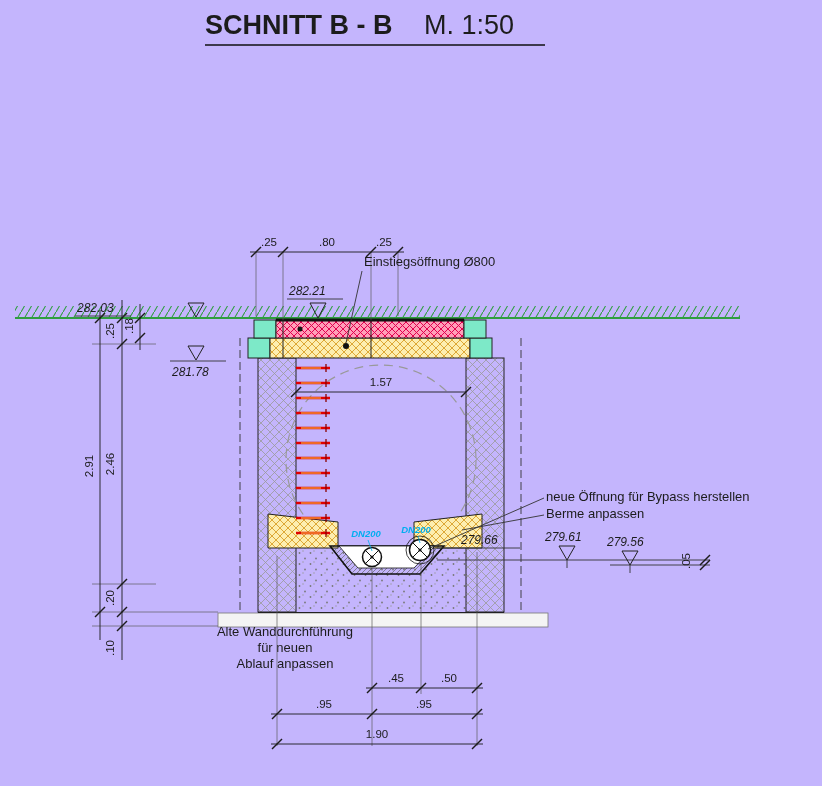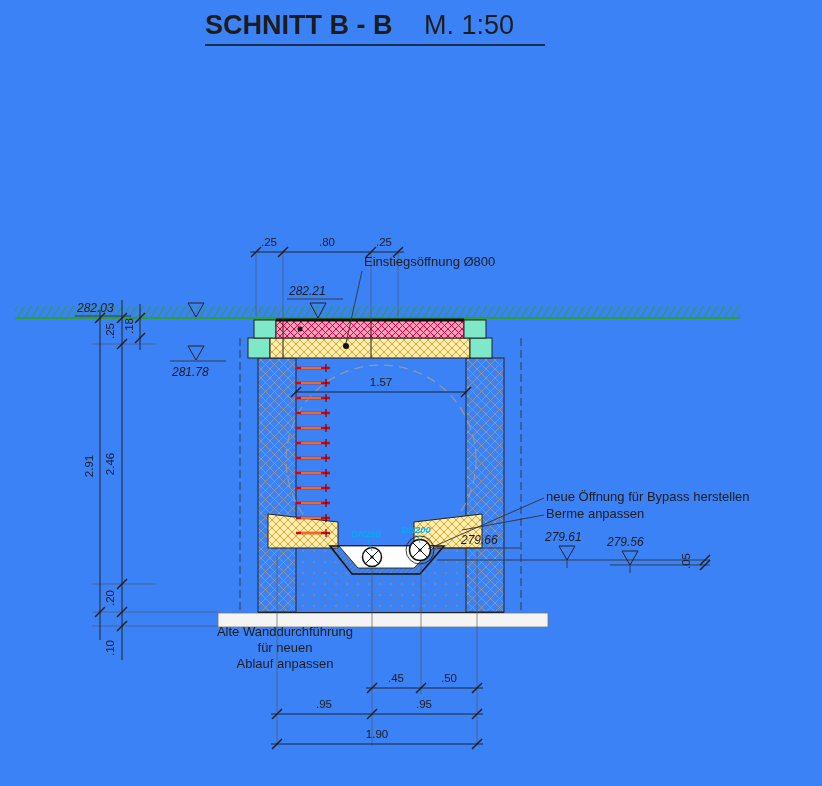--- a/index.html
+++ b/index.html
@@ -1,16 +1,16 @@
 <!DOCTYPE html>
 <html style="--ground-green: #2f9e3f; --teal: #7de9c8; --pink-bg: #ff9fb8; --pink-hatch: #e2004f; --yellow-bg: #fdeeb0; --yellow-hatch: #d9a028; --rung-red: #e00000; --dn-cyan: #00aeef; --wall-hatch: #9a9a9a; --line: #1c1c1c;"><head>
 <meta charset="utf-8">
 <style>
   html,body{margin:0;padding:0;background:#fff;}
-  #page{position:relative;width:822px;height:786px;background:#3b82f6;overflow:hidden;
+  #page{position:relative;width:822px;height:786px;background:#c4b5fd;overflow:hidden;
         font-family:"Liberation Sans",sans-serif;}
   svg text{font-family:"Liberation Sans",sans-serif;fill:#1c1c1c;}
   .tb{font-size:27px;font-weight:bold;}
   .tr{font-size:27px;}
   .dim{font-size:11.5px;}
   .lvl{font-size:12px;font-style:italic;}
   .lbl{font-size:13px;}
   .dn{font-size:9.5px;font-style:italic;font-weight:bold;fill:var(--dn-cyan);}
   .thin{stroke:#1c1c1c;stroke-width:0.9;fill:none;}
   .xthin{stroke:#555;stroke-width:0.65;fill:none;}

